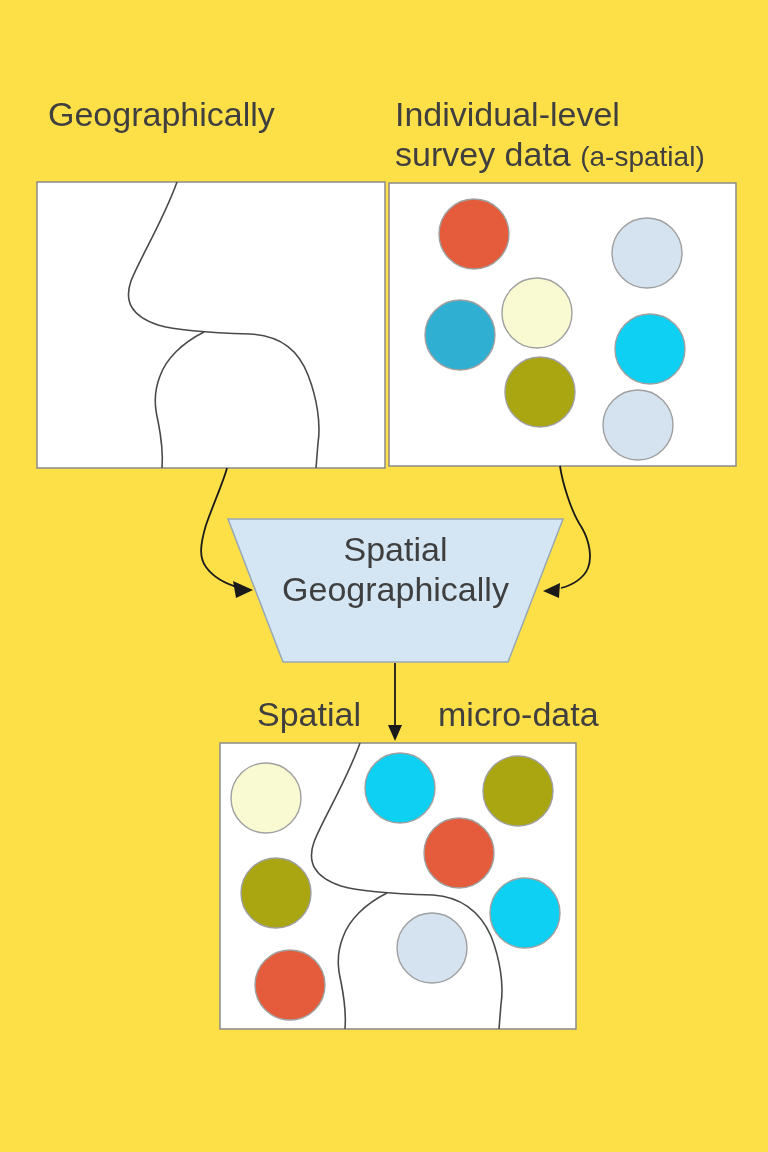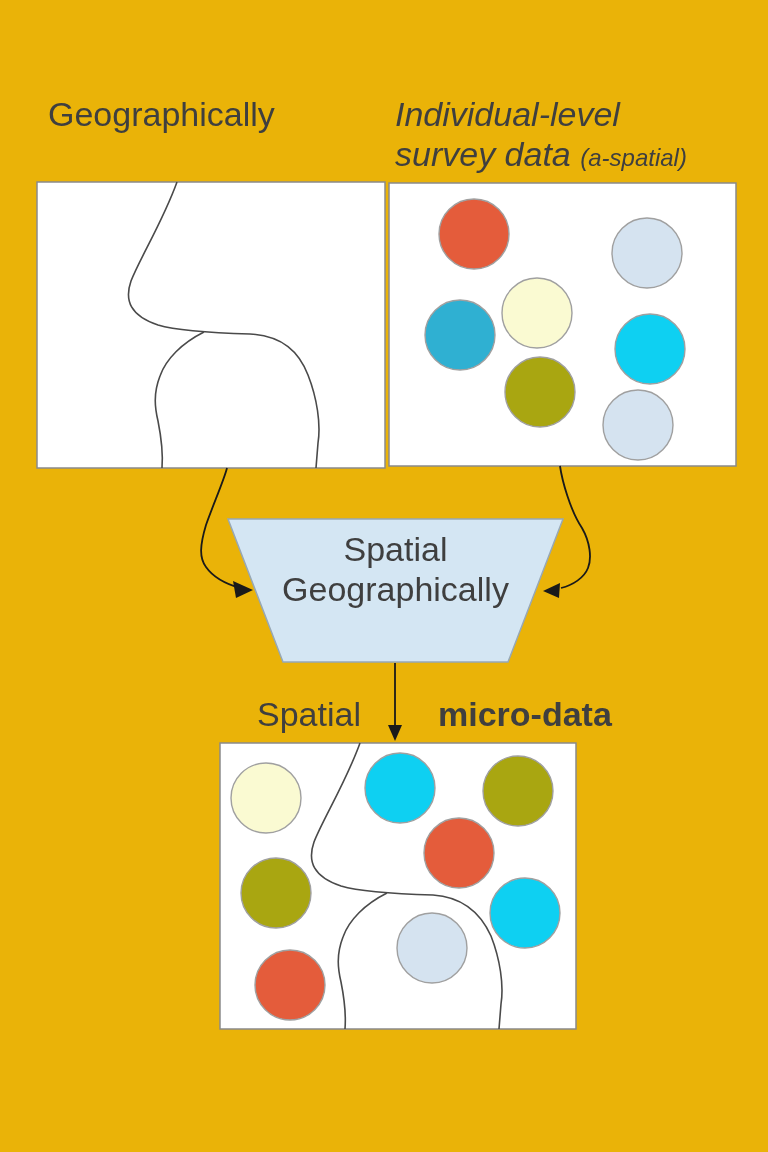--- a/index.html
+++ b/index.html
@@ -2,25 +2,25 @@
 <html style="--text: #3f3f3f; --box-border: #8a8a8a; --map-line: #4a4a4a; --arrow: #1a1a1a; --trapezoid-fill: #d4e6f3; --trapezoid-border: #97a8b5; --circle-border: #a0a0a0; --red: #e45c3b; --cyan: #0ed0f2; --teal: #2fb0d2; --olive: #a9a611; --pale-yellow: #fafad2; --light-blue: #d5e3f0;"><head>
 <meta charset="utf-8">
 <style>
   * { margin:0; padding:0; box-sizing:border-box; }
   html,body { background:#ffffff; }
   body {
     width:768px; height:1152px;
     font-family:"Liberation Sans", sans-serif;
     color:var(--text, #3f3f3f);
   }
-  .canvas { position:relative; width:768px; height:1152px; overflow:hidden; background:#eab308; }
+  .canvas { position:relative; width:768px; height:1152px; overflow:hidden; background:#fde047; }
   .canvas > svg { position:absolute; left:0; top:0; }
 
   .label { position:absolute; font-size:34px; line-height:40px; white-space:nowrap; color:var(--text,#3f3f3f); }
-  .label .small { font-size:24px; }
+  .label .small { font-size:28px; }
   .trap-label { text-align:center; white-space:normal; }
 
   .box  { fill:#ffffff; stroke:var(--box-border,#8a8a8a); stroke-width:1.5; }
   .map  { fill:none; stroke:var(--map-line,#4a4a4a); stroke-width:1.6; }
   .conn { fill:none; stroke:var(--arrow,#1a1a1a); stroke-width:1.8; }
   .head { fill:var(--arrow,#1a1a1a); stroke:none; }
   .trap { fill:var(--trapezoid-fill,#d4e6f3); stroke:var(--trapezoid-border,#97a8b5); stroke-width:1.5; }
 </style>
 </head>
 <body>
@@ -67,26 +67,26 @@
         <circle cx="525" cy="913" r="35" fill="#0ed0f2" stroke="#a0a0a0" stroke-width="1.4"></circle>
         <circle cx="432" cy="948" r="35" fill="#d5e3f0" stroke="#a0a0a0" stroke-width="1.4"></circle>
         <circle cx="290" cy="985" r="35" fill="#e45c3b" stroke="#a0a0a0" stroke-width="1.4"></circle>
       </g>
   </svg>
 
   <div class="label" style="left:48px; top:94px;">
     <div>Geographically</div>
   </div>
 
-  <div class="label" style="left:395px; top:94px;font-style:italic;">
+  <div class="label" style="left:395px; top:94px;">
     <div>Individual-level</div>
     <div><span>survey data</span> <span class="small">(a-spatial)</span></div>
   </div>
 
   <div class="label trap-label" style="left:228px; top:529px; width:335px;">
     <div>Spatial</div>
     <div>Geographically</div>
   </div>
 
   <div class="label" style="left:257px; top:694px;">Spatial</div>
-  <div class="label" style="left:438px; top:694px;font-weight:bold;">micro-data</div>
+  <div class="label" style="left:438px; top:694px;">micro-data</div>
 
 </div>
 
 </body></html>

